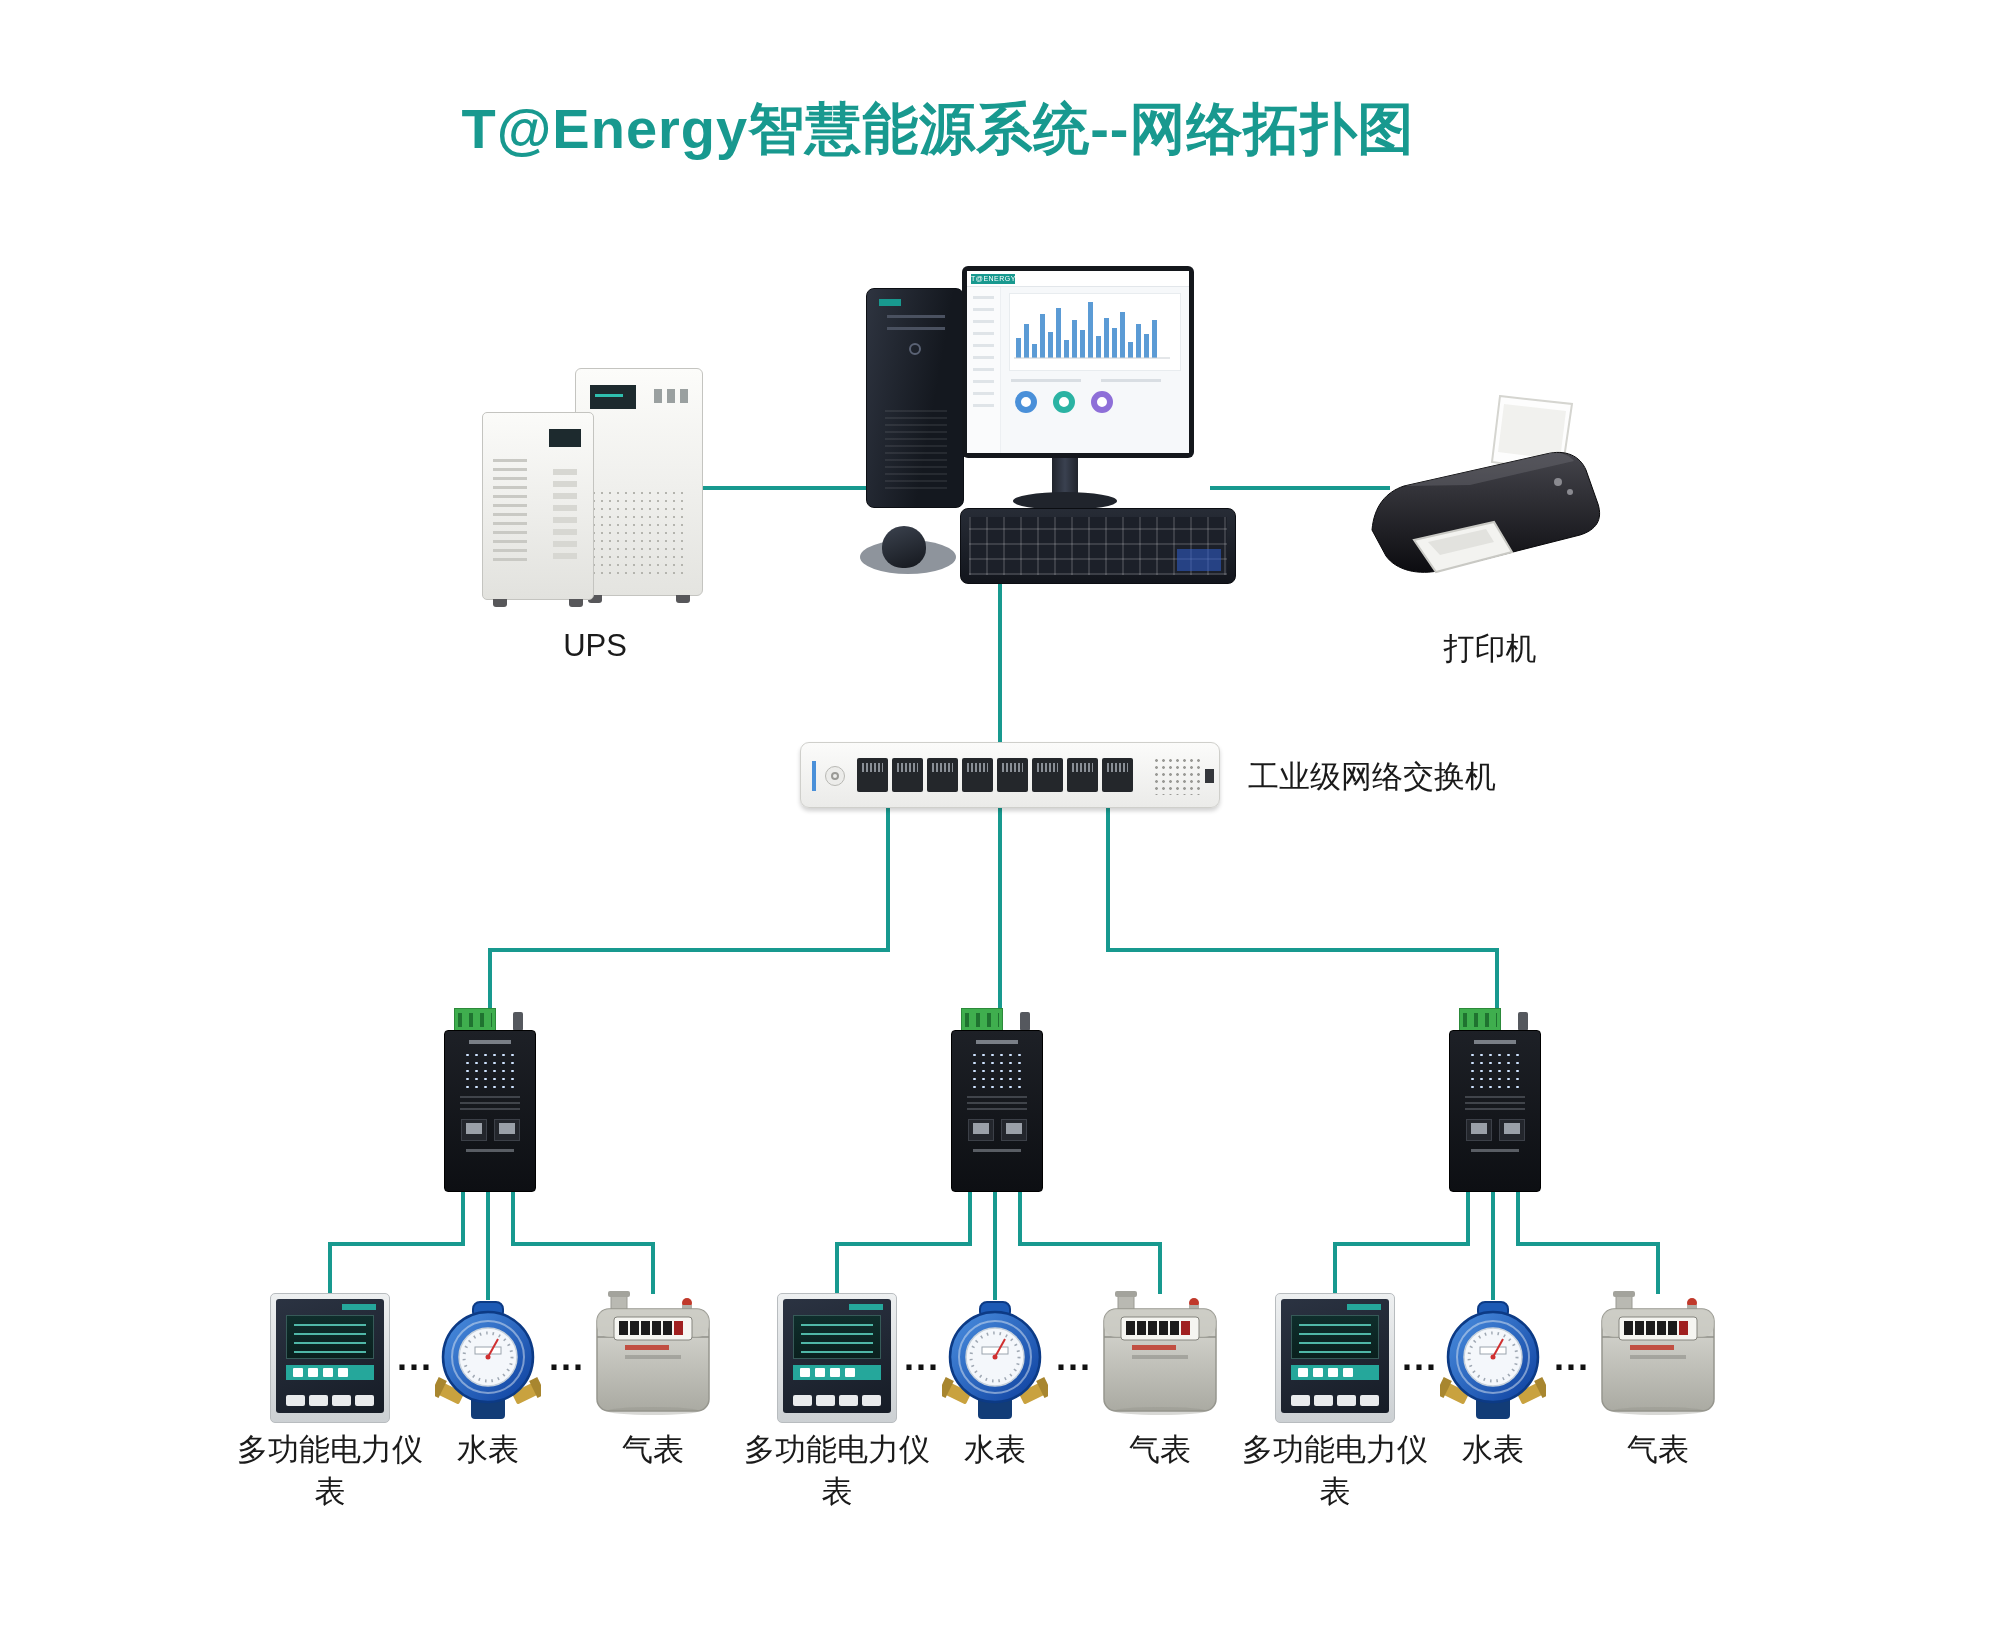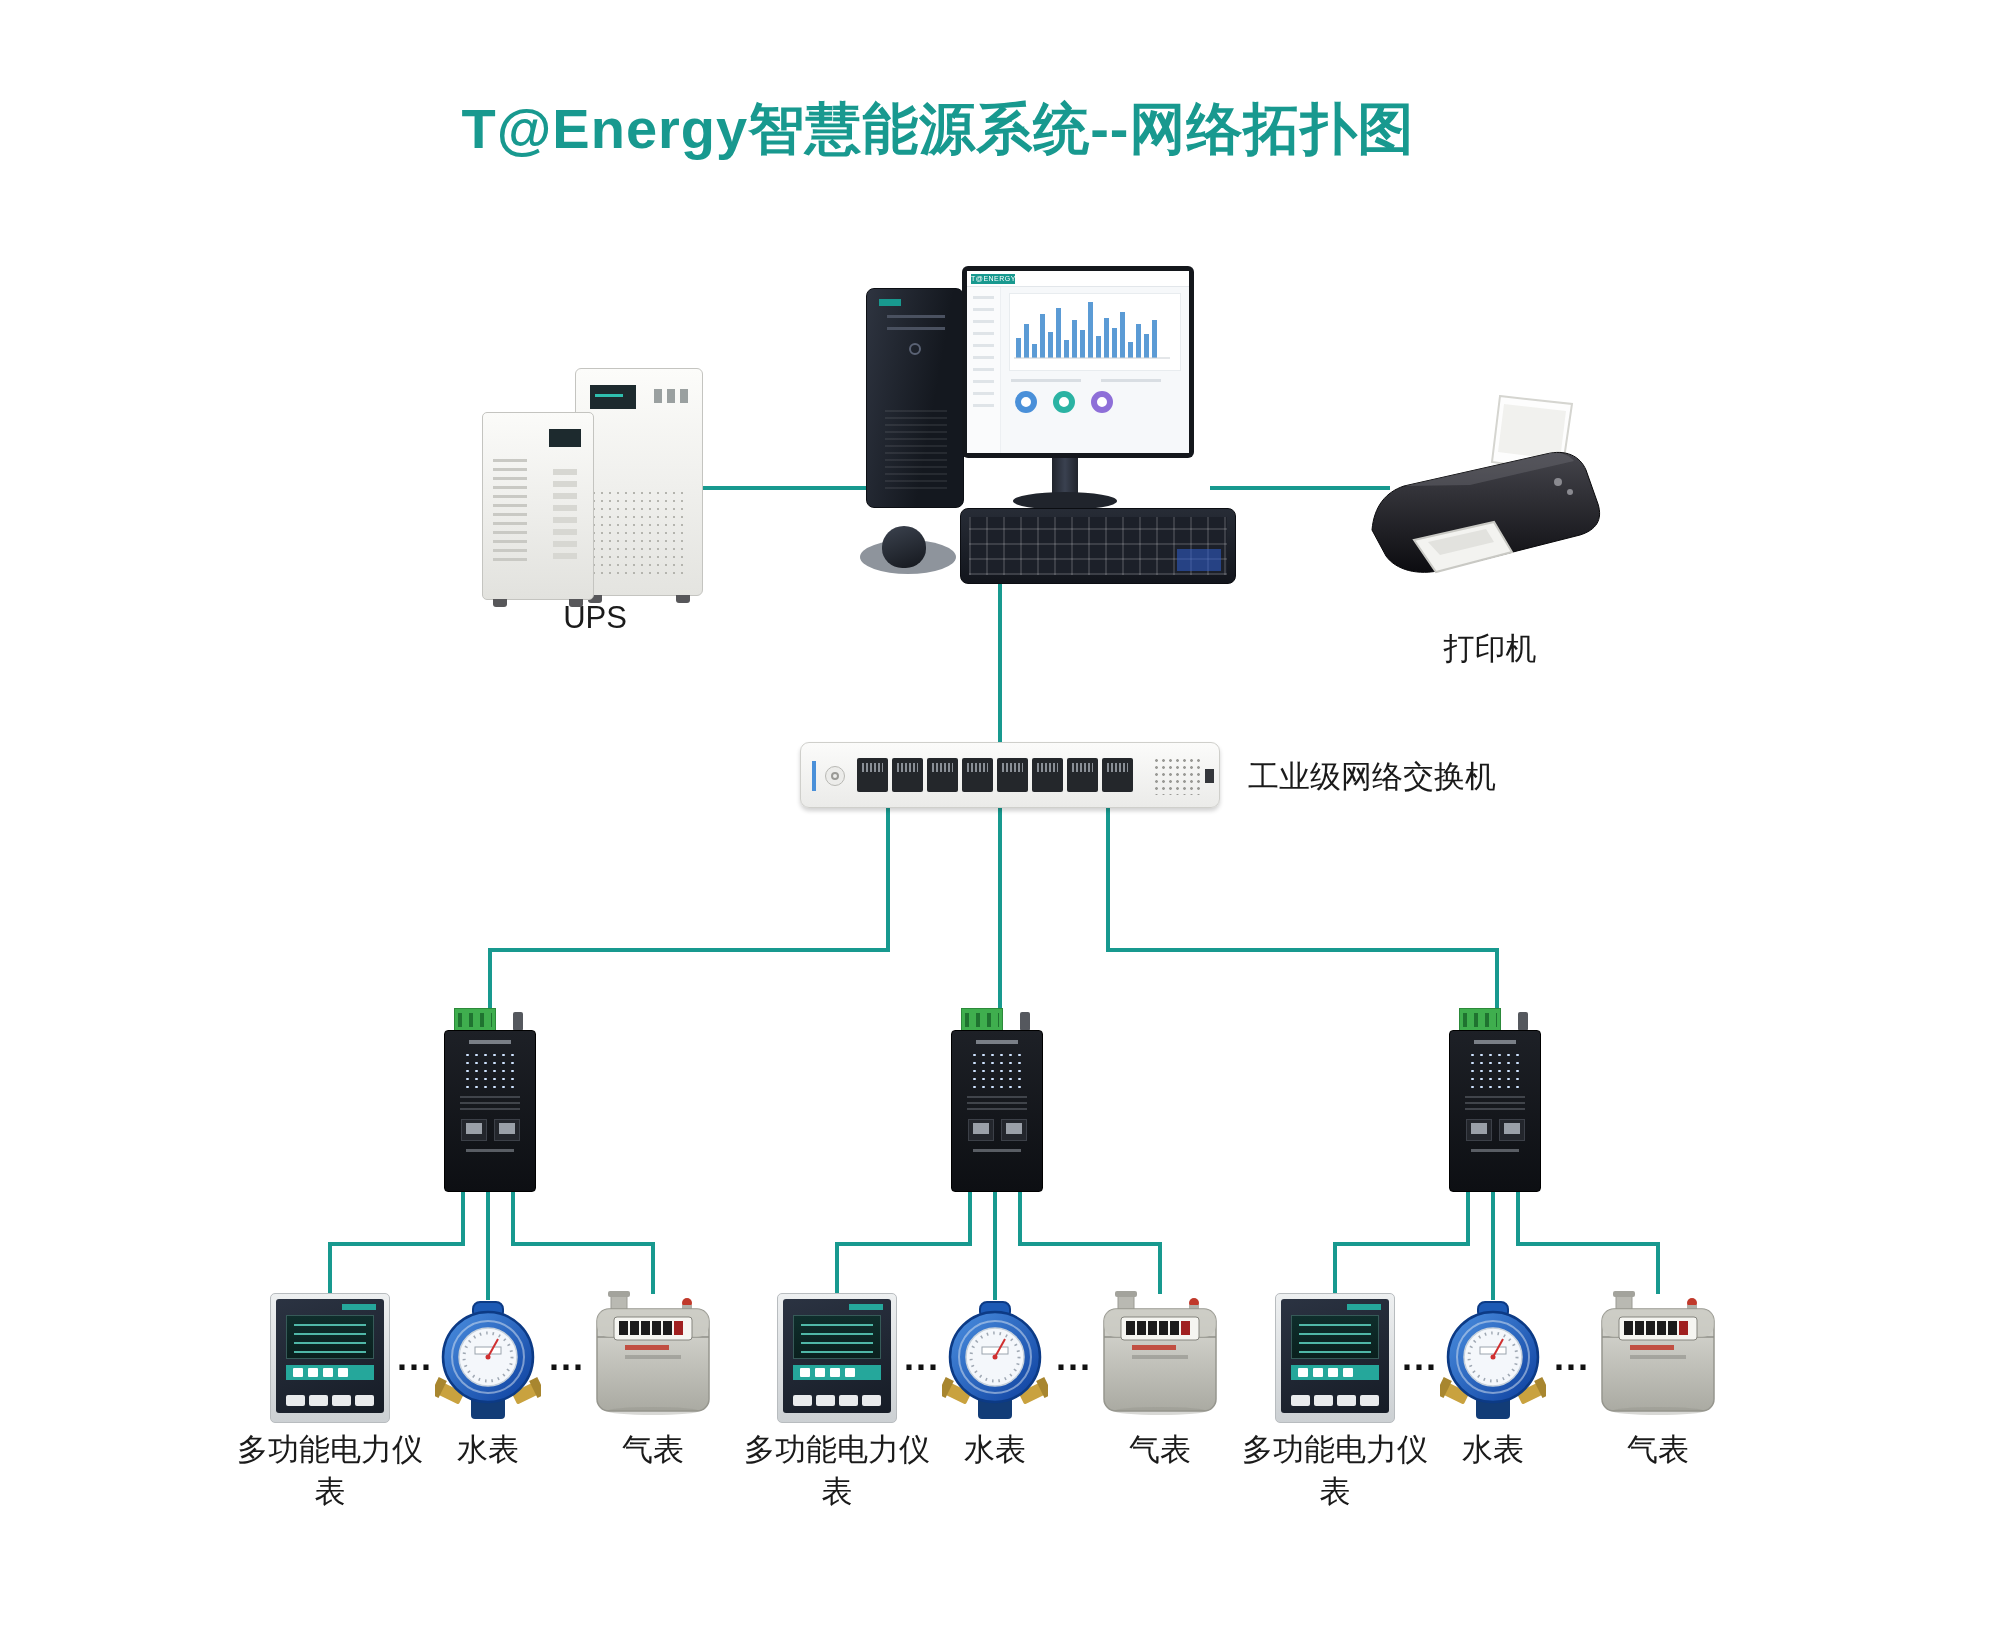--- a/index.html
+++ b/index.html
@@ -251,21 +251,21 @@
     <span class="foot" style="left:12px"></span>
     <span class="foot" style="right:12px"></span>
   </div>
   <div class="dev ups-a">
     <span class="disp"></span>
     <span class="louvre"></span>
     <span class="col"></span>
     <span class="foot" style="left:10px"></span>
     <span class="foot" style="right:10px"></span>
   </div>
-  <div class="dev-label" style="left:480px;width:230px;top:600px">UPS</div>
+  <div class="dev-label" style="left:480px;width:230px;top:628px">UPS</div>
 
   <div class="dev printer">
     <svg width="256" height="206" viewBox="0 0 256 206">
       <polygon points="148,6 220,14 210,82 140,72" fill="#fdfdfd" stroke="#d5d5d0" stroke-width="2"></polygon>
       <polygon points="152,14 214,21 208,70 146,62" fill="#f1f1ee"></polygon>
       <path d="M20,140 C22,116 34,102 52,96 L194,64 C214,59 228,66 234,80 L246,114
                C251,130 244,140 228,145 L90,180 C66,186 44,180 34,166 Z" fill="url(#pgb)" stroke="#08080a" stroke-width="1"></path>
       <path d="M52,96 L194,64 C206,61 216,64 222,71 L118,95 Z" fill="#6a6a72" opacity="0.45"></path>
       <circle cx="206" cy="92" r="4" fill="#8a8a90"></circle>
       <circle cx="218" cy="102" r="3" fill="#8a8a90"></circle>

